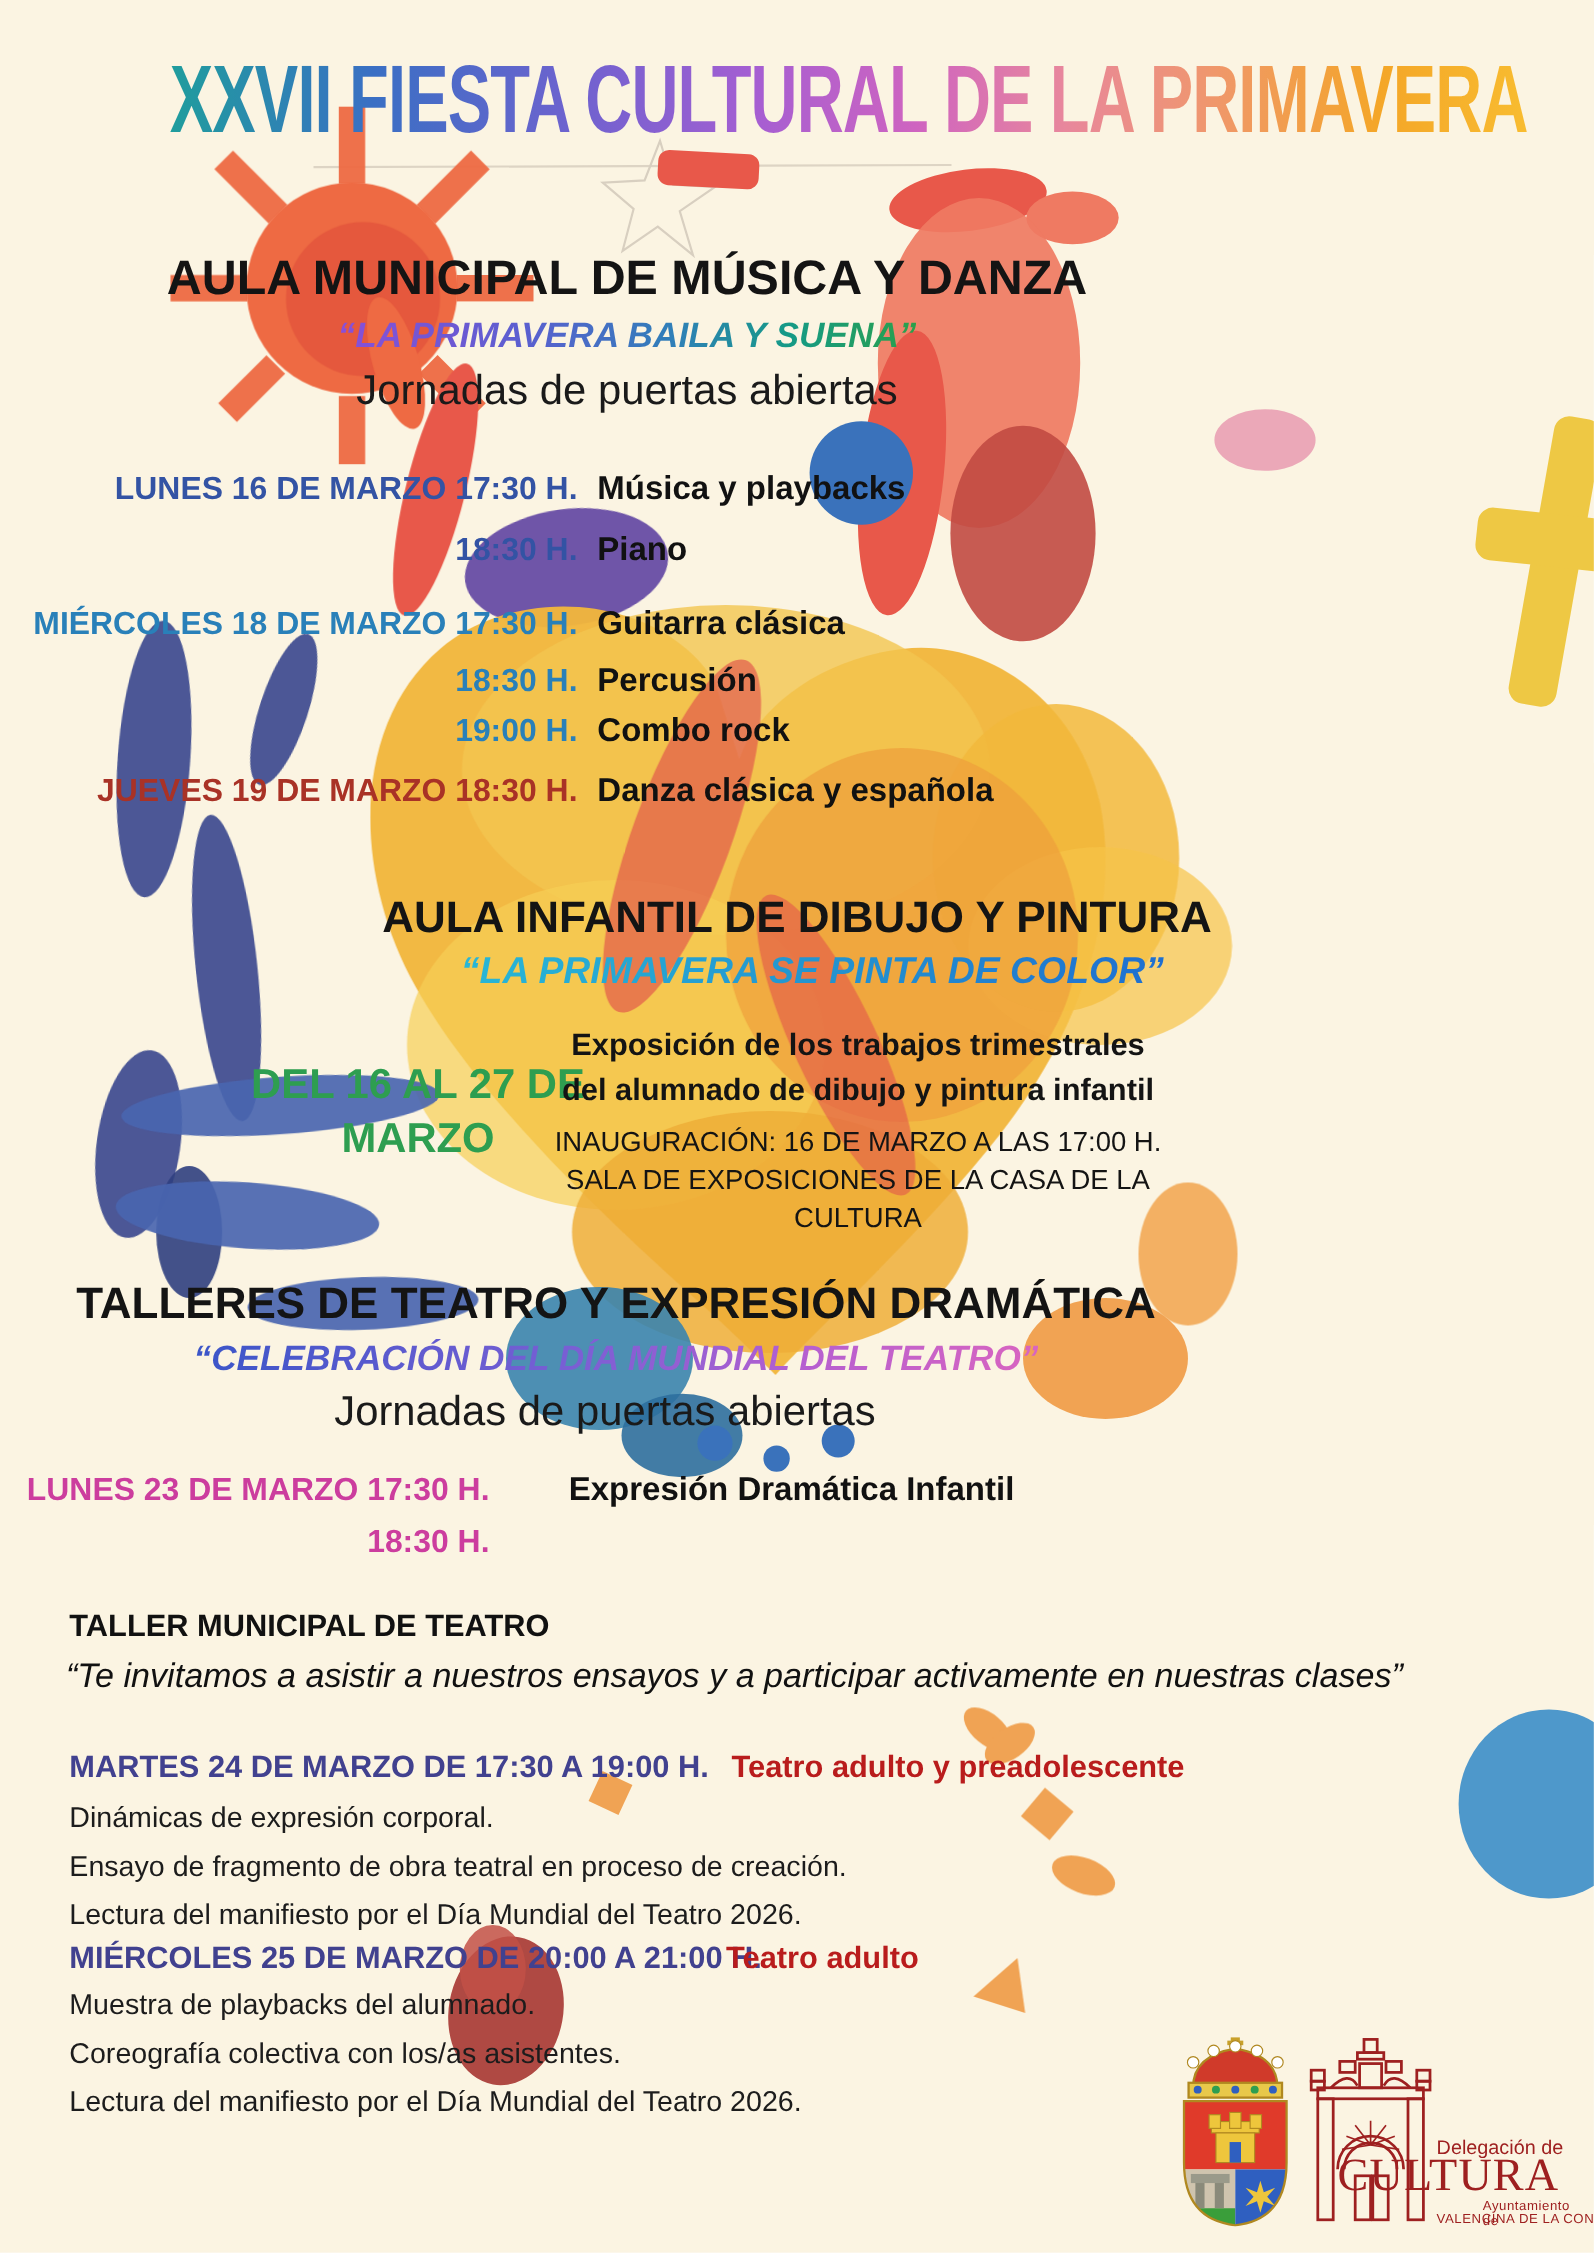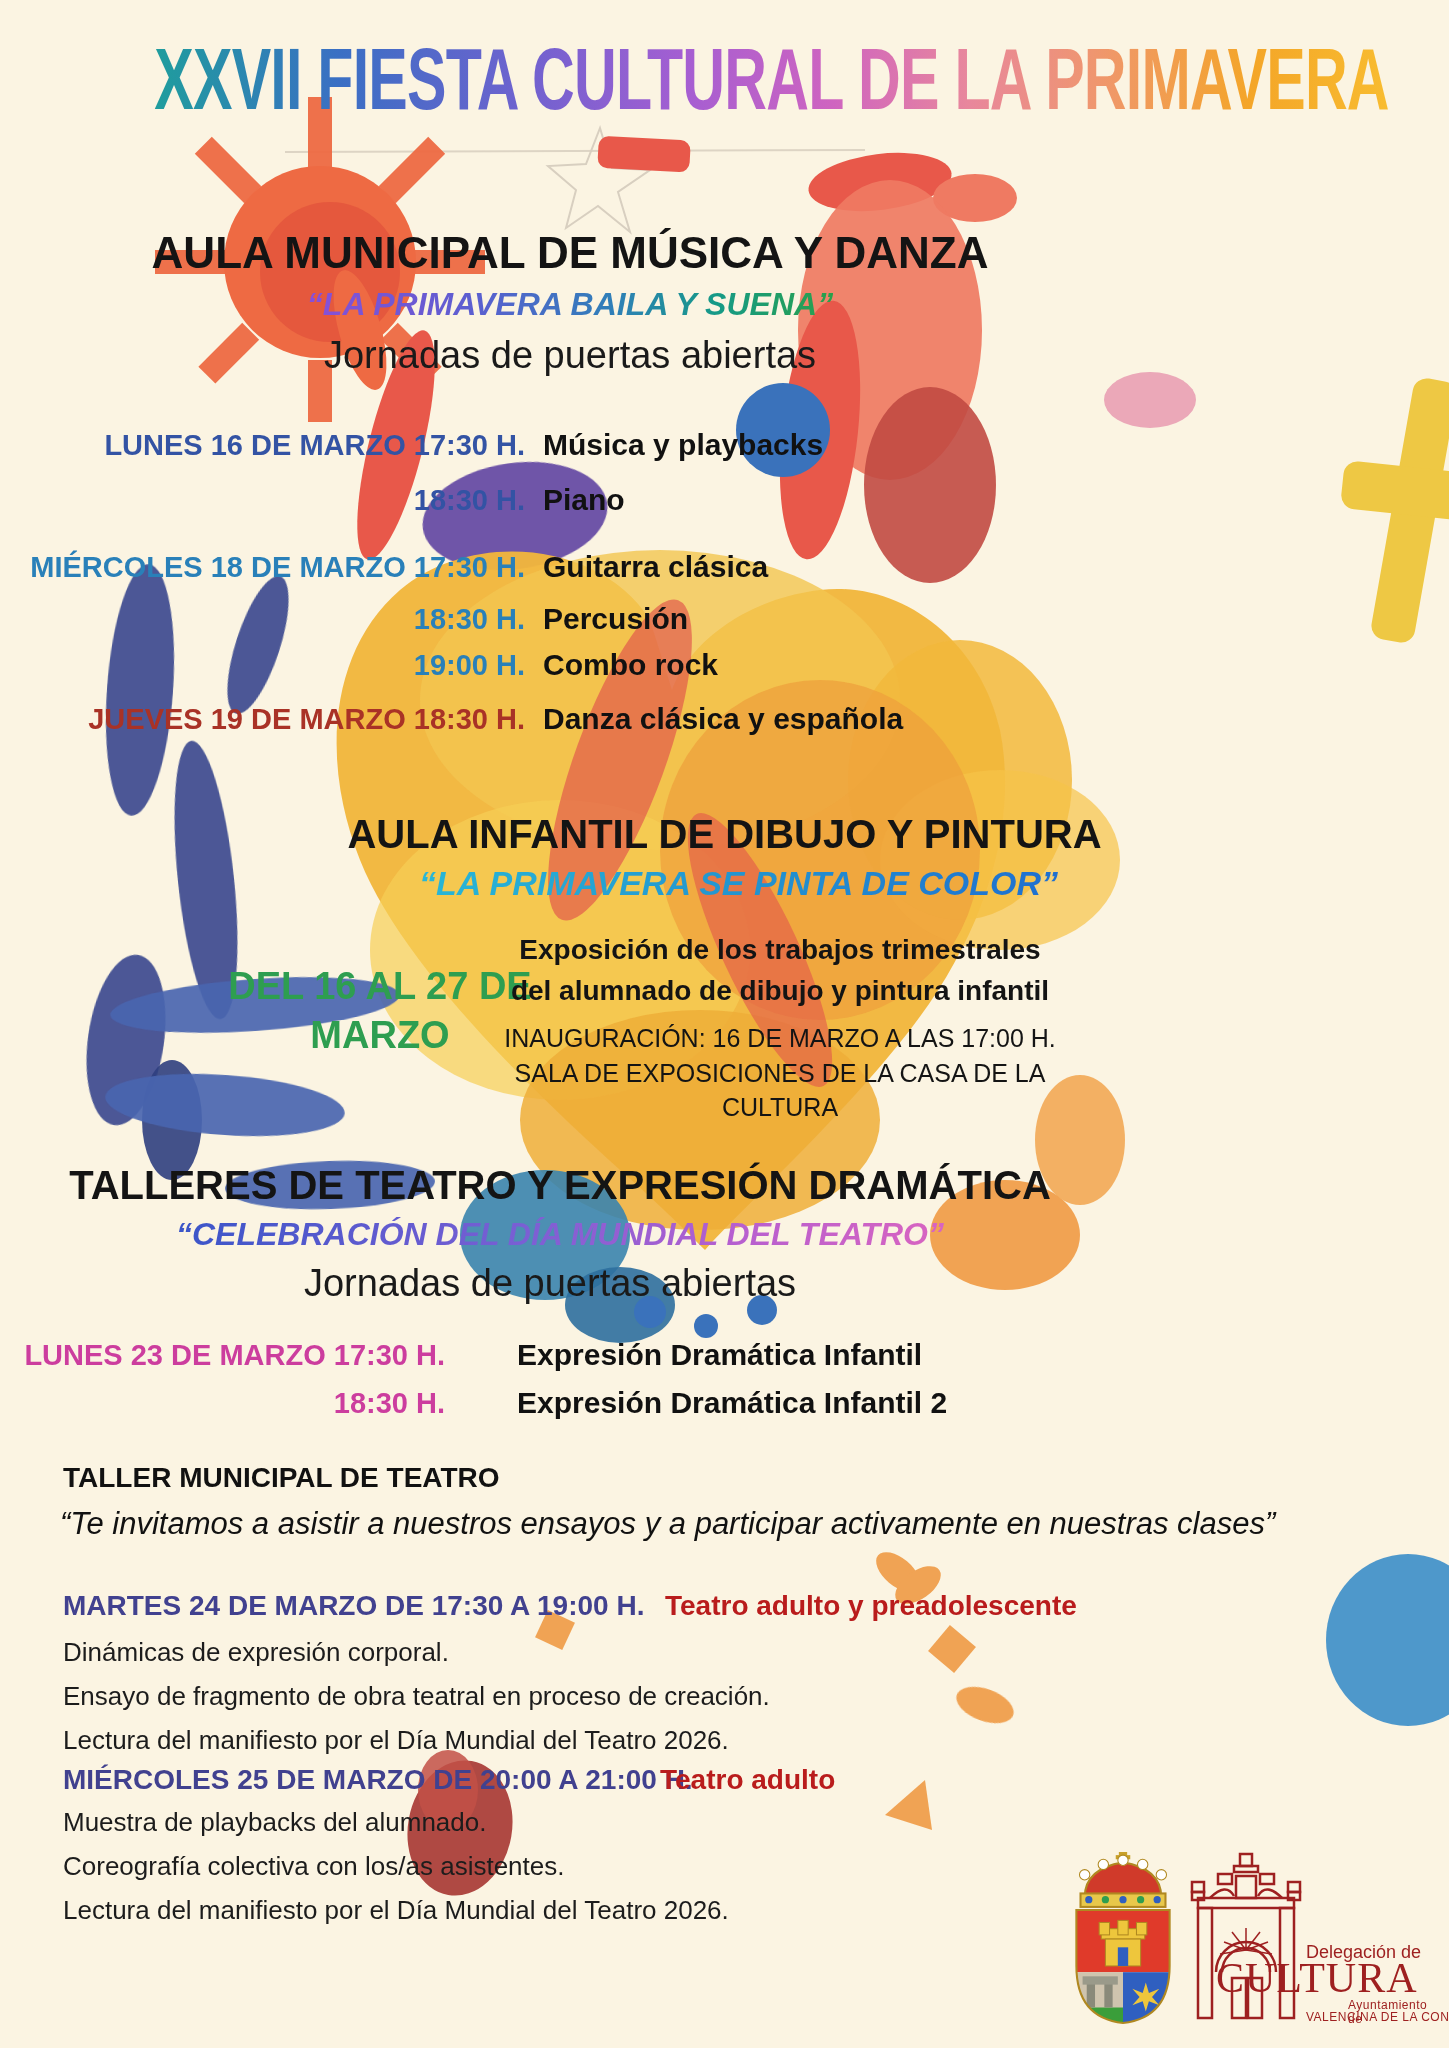--- a/index.html
+++ b/index.html
@@ -133,21 +133,21 @@
       <ellipse cx="985" cy="1705" rx="30" ry="16" transform="rotate(20 985 1705)"></ellipse>
       <polygon points="885,1815 925,1780 932,1830"></polygon>
     </g>
 
     <ellipse cx="1408" cy="1640" rx="82" ry="86" fill="#3f8fc9" opacity="0.92"></ellipse>
 
     <ellipse cx="460" cy="1828" rx="52" ry="68" fill="#a83a35" opacity="0.92" transform="rotate(10 460 1828)"></ellipse>
     <ellipse cx="448" cy="1790" rx="30" ry="40" fill="#c25046" opacity="0.85"></ellipse>
   </svg>
 
-  <div class="abs ctr" style="left:0;top:36px;width:1449px;">
+  <div class="abs ctr" style="left:0;top:47px;width:1449px;">
     <span class="title grad grad-title">XXVII FIESTA CULTURAL DE LA PRIMAVERA</span>
   </div>
 
   <div class="abs ctr" style="left:0;top:228px;width:1140px;">
     <span class="h1">AULA MUNICIPAL DE MÚSICA Y DANZA</span>
   </div>
   <div class="abs ctr" style="left:0;top:286px;width:1140px;">
     <span class="sub grad grad-sub1">“LA PRIMAVERA BAILA Y SUENA”</span>
   </div>
   <div class="abs ctr" style="left:0;top:334px;width:1140px;">
@@ -206,21 +206,20 @@
   <div class="abs ctr" style="left:0;top:1262px;width:1100px;">
     <span class="tag">Jornadas de puertas abiertas</span>
   </div>
 
   <div class="abs row" style="left:0;top:1338px;width:1200px;">
     <div class="when2 c-mag">LUNES 23 DE MARZO 17:30 H.</div>
     <div class="what2">Expresión Dramática Infantil</div>
   </div>
   <div class="abs row" style="left:0;top:1386px;width:1200px;">
     <div class="when2 c-mag">18:30 H.</div>
-    <div class="what2">Expresión Dramática Infantil 2</div>
   </div>
 
   <div class="abs taller" style="left:63px;top:1462px;">TALLER MUNICIPAL DE TEATRO</div>
   <div class="abs quote" style="left:60px;top:1506px;">“Te invitamos a asistir a nuestros ensayos y a participar activamente en nuestras clases”</div>
 
   <div class="abs wk-head c-navy" style="left:63px;top:1590px;">MARTES 24 DE MARZO DE 17:30 A 19:00 H.</div>
   <div class="abs wk-what" style="left:665px;top:1590px;">Teatro adulto y preadolescente</div>
   <div class="abs" style="left:63px;top:1630px;">
     <div class="wk-line">Dinámicas de expresión corporal.</div>
     <div class="wk-line">Ensayo de fragmento de obra teatral en proceso de creación.</div>

